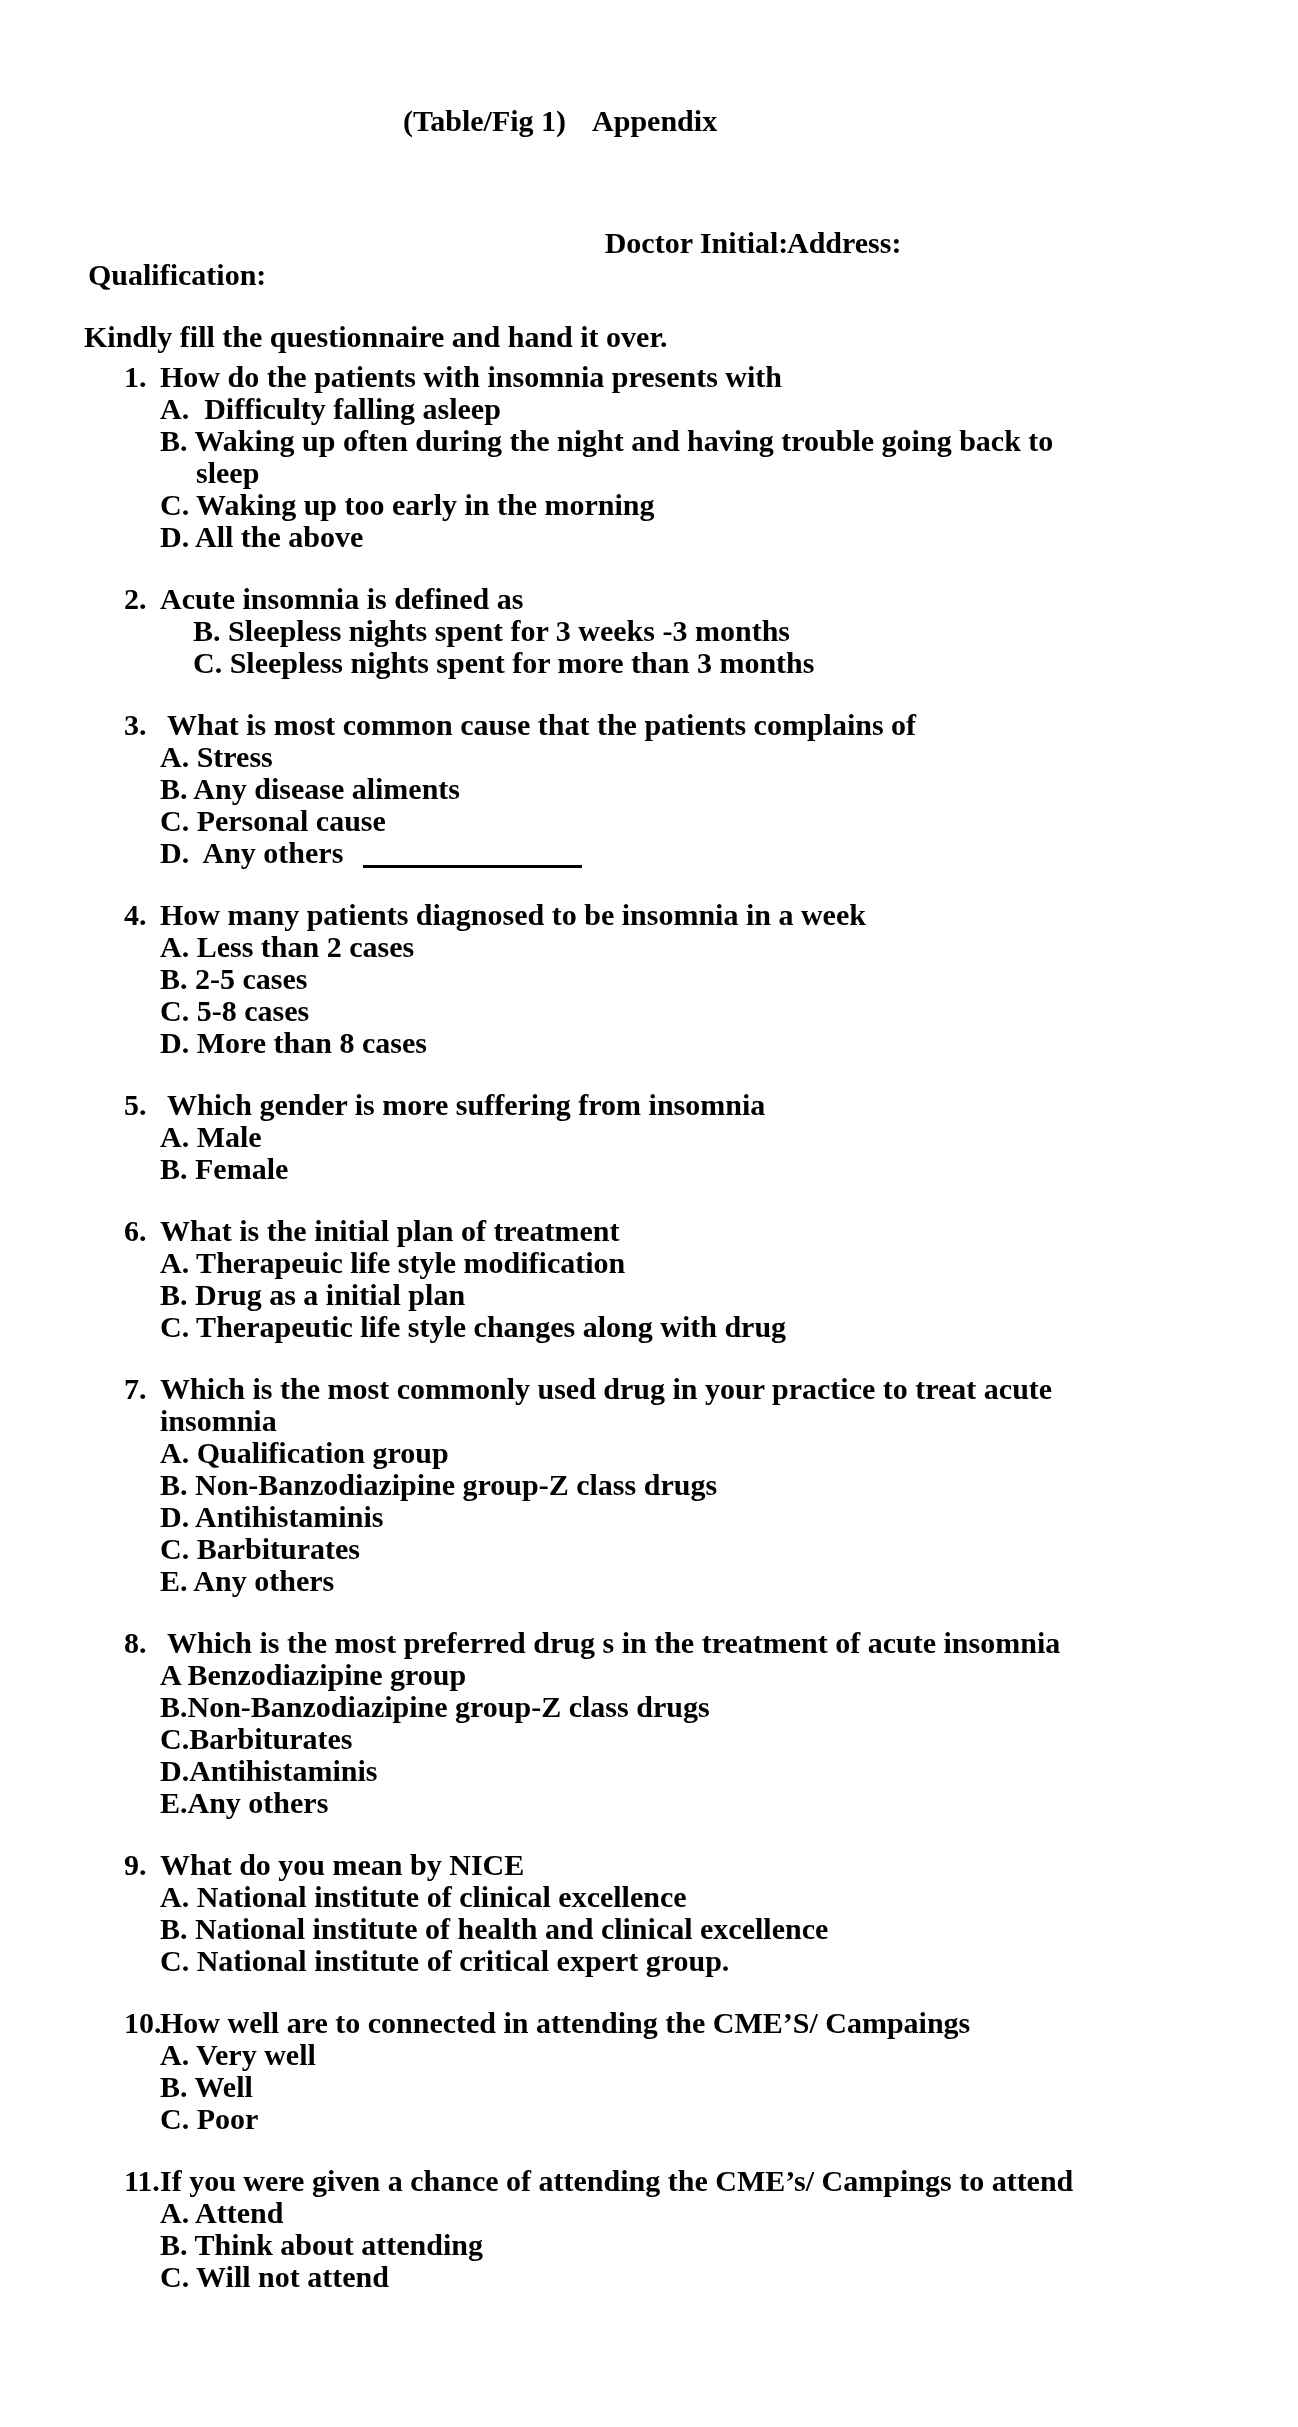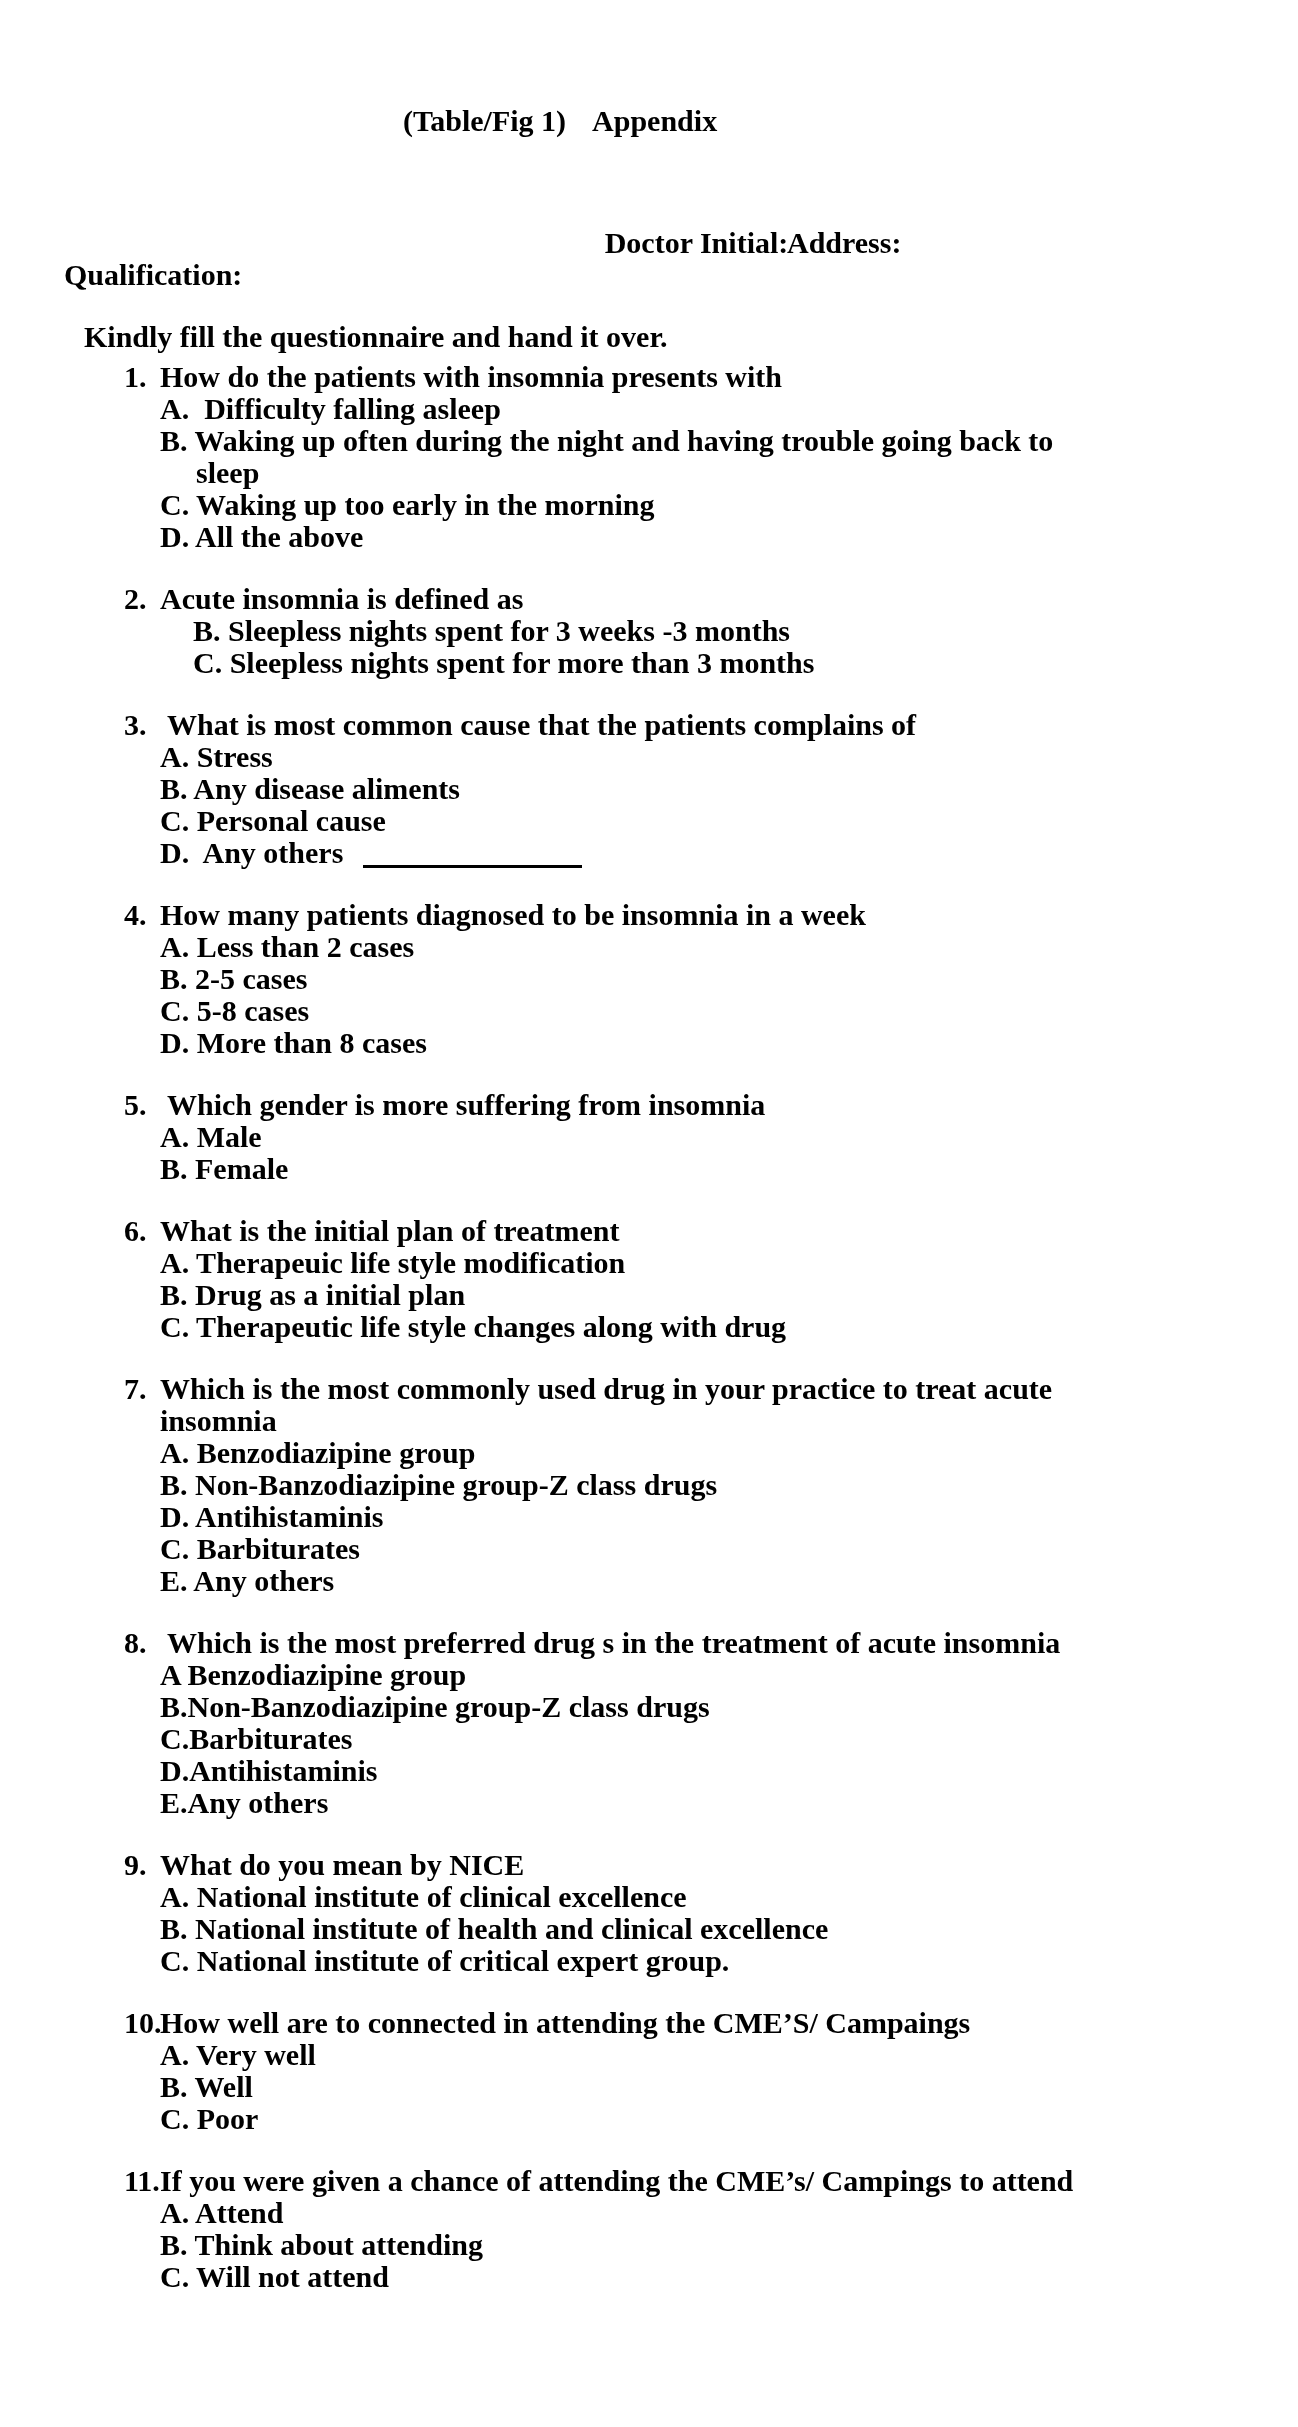--- a/index.html
+++ b/index.html
@@ -34,21 +34,21 @@
     position: relative;
     padding-left: 95px;
     text-align: center;
   }
   .address {
     position: absolute;
     left: 787px;
     top: 0;
   }
   .qualification-line {
-    padding-left: 64px;
+    padding-left: 88px;
   }
   .instruction {
     margin-top: 30px;
     margin-bottom: 8px;
     padding-left: 84px;
   }
   .question {
     margin-bottom: 30px;
   }
   .q-line {
@@ -133,21 +133,21 @@
       </div>
       <div class="question">
         <div class="q-line"><span class="q-num">6.</span><span class="q-text">What is the initial plan of treatment</span></div>
         <div class="opt"><span class="opt-text">A. Therapeuic life style modification</span></div>
         <div class="opt"><span class="opt-text">B. Drug as a initial plan</span></div>
         <div class="opt"><span class="opt-text">C. Therapeutic life style changes along with drug</span></div>
       </div>
       <div class="question">
         <div class="q-line"><span class="q-num">7.</span><span class="q-text">Which is the most commonly used drug in your practice to treat acute
 insomnia</span></div>
-        <div class="opt"><span class="opt-text">A. Benzodiazipine group</span></div>
+        <div class="opt"><span class="opt-text">A. Qualification group</span></div>
         <div class="opt"><span class="opt-text">B. Non-Banzodiazipine group-Z class drugs</span></div>
         <div class="opt"><span class="opt-text">D. Antihistaminis</span></div>
         <div class="opt"><span class="opt-text">C. Barbiturates</span></div>
         <div class="opt"><span class="opt-text">E. Any others</span></div>
       </div>
       <div class="question">
         <div class="q-line"><span class="q-num">8.</span><span class="q-text"> Which is the most preferred drug s in the treatment of acute insomnia</span></div>
         <div class="opt"><span class="opt-text">A Benzodiazipine group</span></div>
         <div class="opt"><span class="opt-text">B.Non-Banzodiazipine group-Z class drugs</span></div>
         <div class="opt"><span class="opt-text">C.Barbiturates</span></div>

